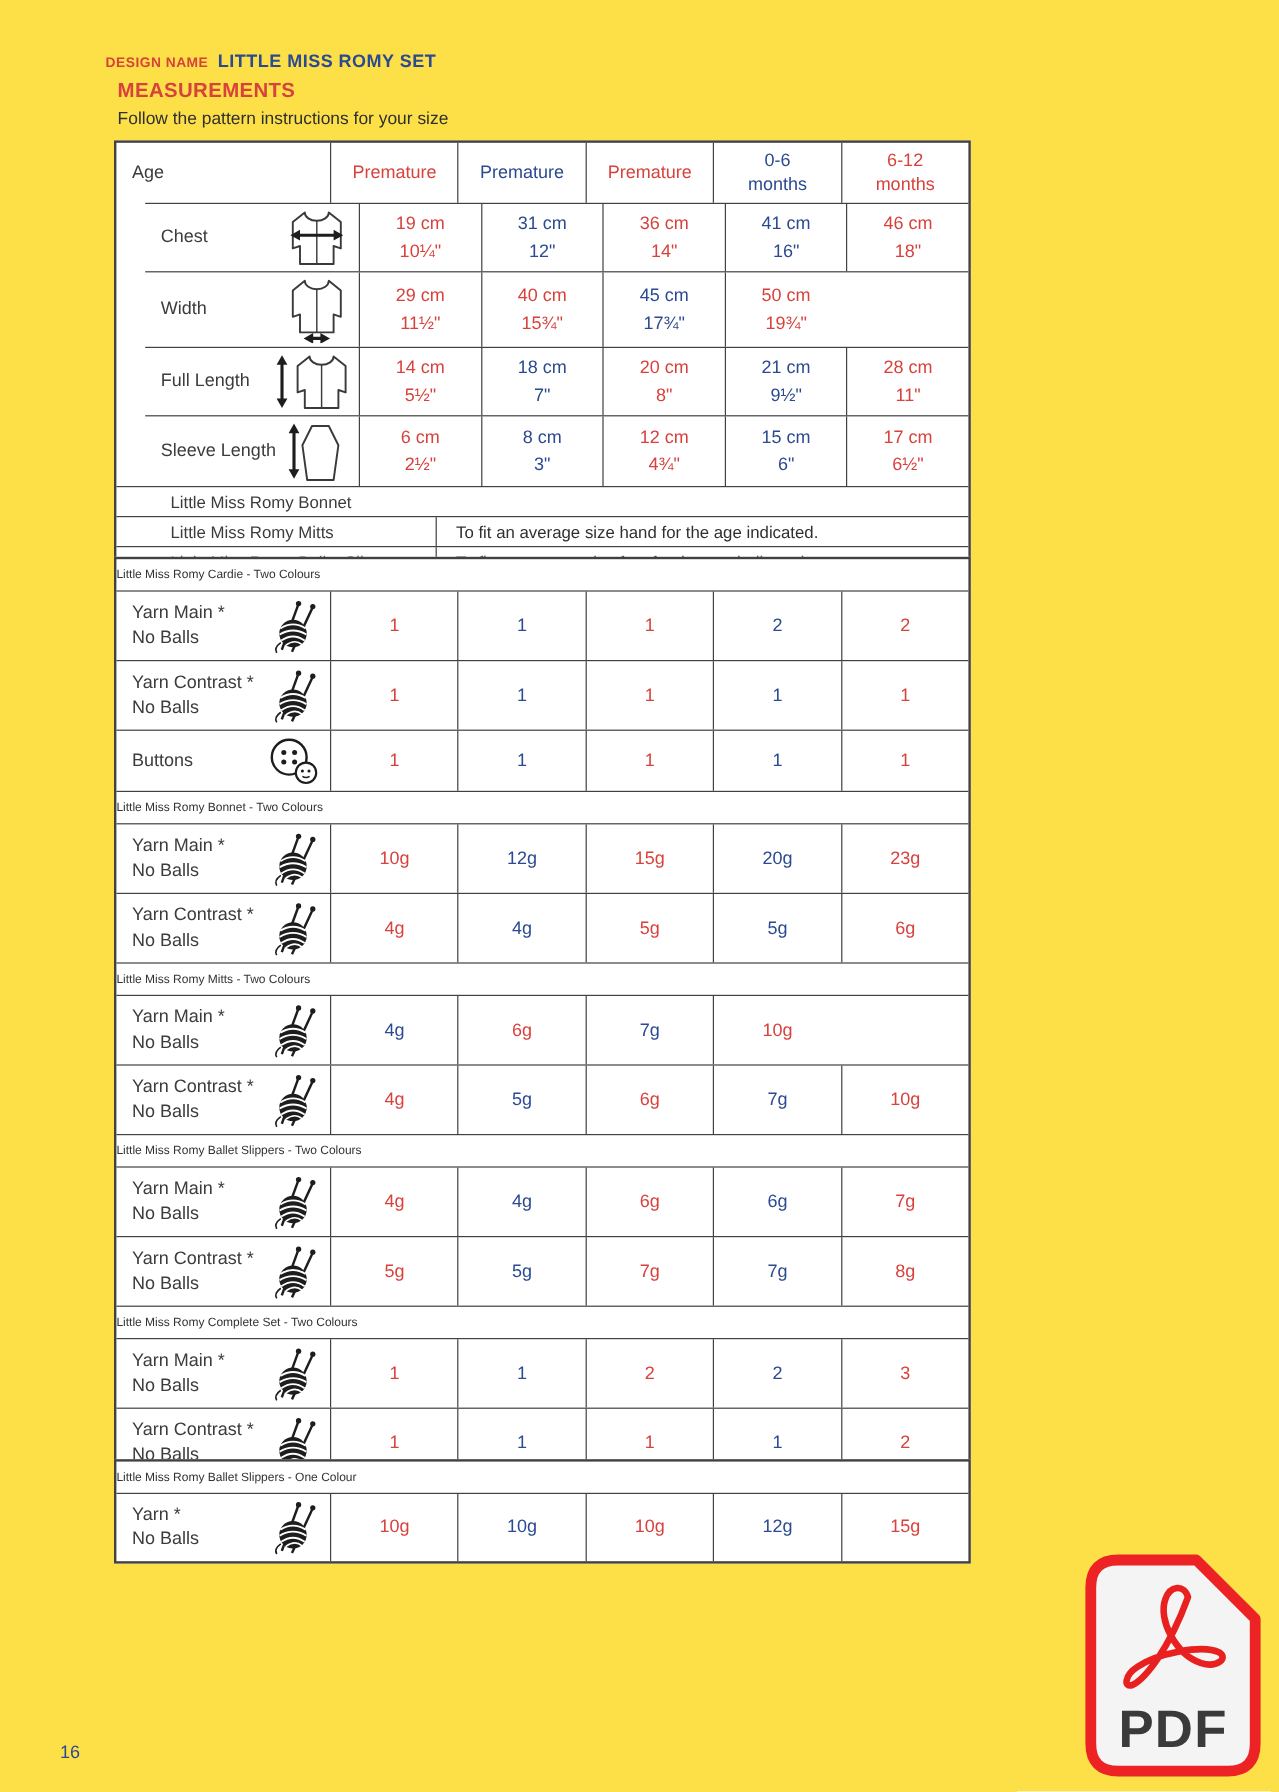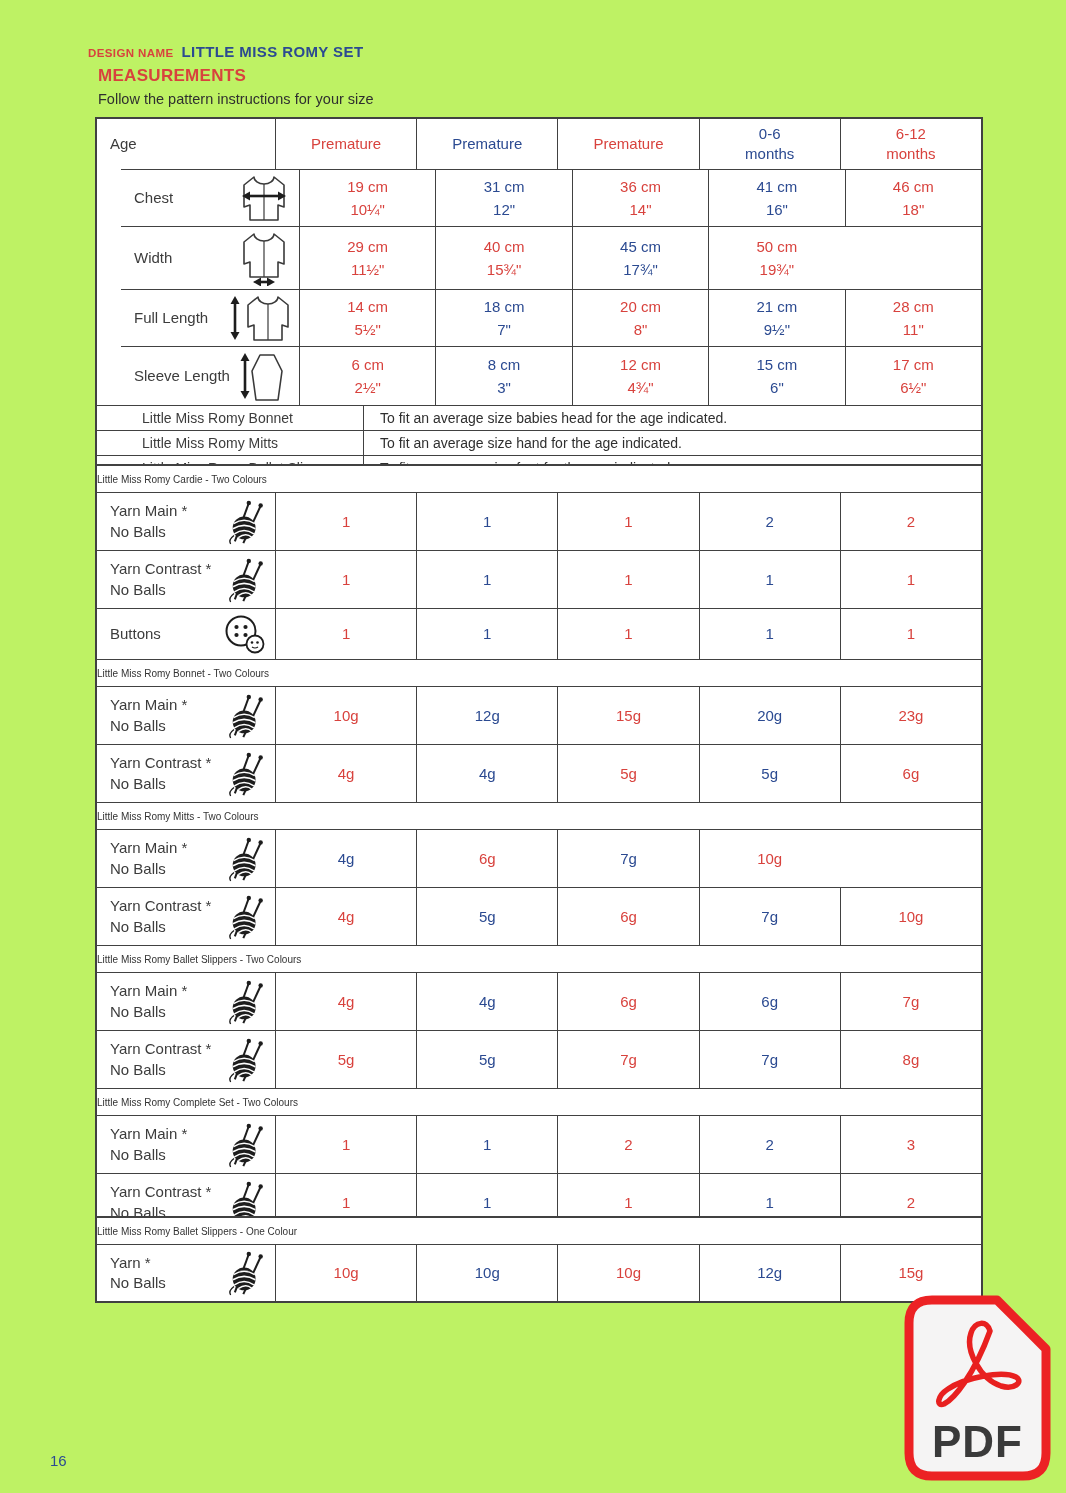--- a/index.html
+++ b/index.html
@@ -3,32 +3,32 @@
 <meta charset="utf-8">
 <style>
   :root{
     --red:#d8423d;
     --blue:#2b4a91;
     --ink:#3c3c3c;
     --bd:#414141;
   }
   html,body{margin:0;padding:0;background:#ffffff;}
   .page{
-    position:relative;width:1066px;height:1493px;background:#bef264;overflow:hidden;
+    position:relative;width:1066px;height:1493px;background:#fde047;overflow:hidden;
     font-family:"Liberation Sans", sans-serif;color:var(--ink);
   }
   
   .doc-header{position:absolute;left:88px;top:40px;font-size:11.5px;letter-spacing:.4px;}
   .doc-header .lbl{color:var(--red);font-weight:bold;}
   .doc-header .val{color:var(--blue);margin-left:8px;font-weight:bold;}
   .page-title{position:absolute;left:98px;top:66px;margin:0;font-size:17px;font-weight:bold;color:var(--red);letter-spacing:.3px;}
   .page-subtitle{position:absolute;left:98px;top:91px;margin:0;font-size:14.5px;color:#2f2f2f;}
 
   
-  .t{position:absolute;left:95px;width:888px;border:2px solid var(--bd);background:#fff;box-sizing:border-box;}
+  .t{position:absolute;left:95px;width:714px;border:2px solid var(--bd);background:#fff;box-sizing:border-box;}
   #size-table{top:117px;}
   #yarn-table{top:464px;}
   #one-colour-table{top:1216px;}
   .t-row{display:grid;grid-template-columns:178px repeat(5,1fr);}
   .t-row + .t-row, .band + .t-row, .t-row + .band{border-top:1.5px solid var(--bd);}
   .t-row.info{grid-template-columns:234px 1fr;}
   .t-row.head{min-height:50px;}
   .t-row.measure{min-height:52px;margin-left:24px;}
   .t-row.info{min-height:24px;padding-left:32px;}
   .t-row.yarn{min-height:57px;}
@@ -221,23 +221,20 @@
         </div>
         <div class="cell">
           <span class="val red">17 cm
 6½"</span>
         </div>
       </div>
       <div class="t-row info">
         <div class="cell label-cell">
           <span class="lab">Little Miss Romy Bonnet</span>
         </div>
-        <div class="cell desc-cell">
-          <span>To fit an average size babies head for the age indicated.</span>
-        </div>
       </div>
       <div class="t-row info">
         <div class="cell label-cell">
           <span class="lab">Little Miss Romy Mitts</span>
         </div>
         <div class="cell desc-cell">
           <span>To fit an average size hand for the age indicated.</span>
         </div>
       </div>
       <div class="t-row info">

